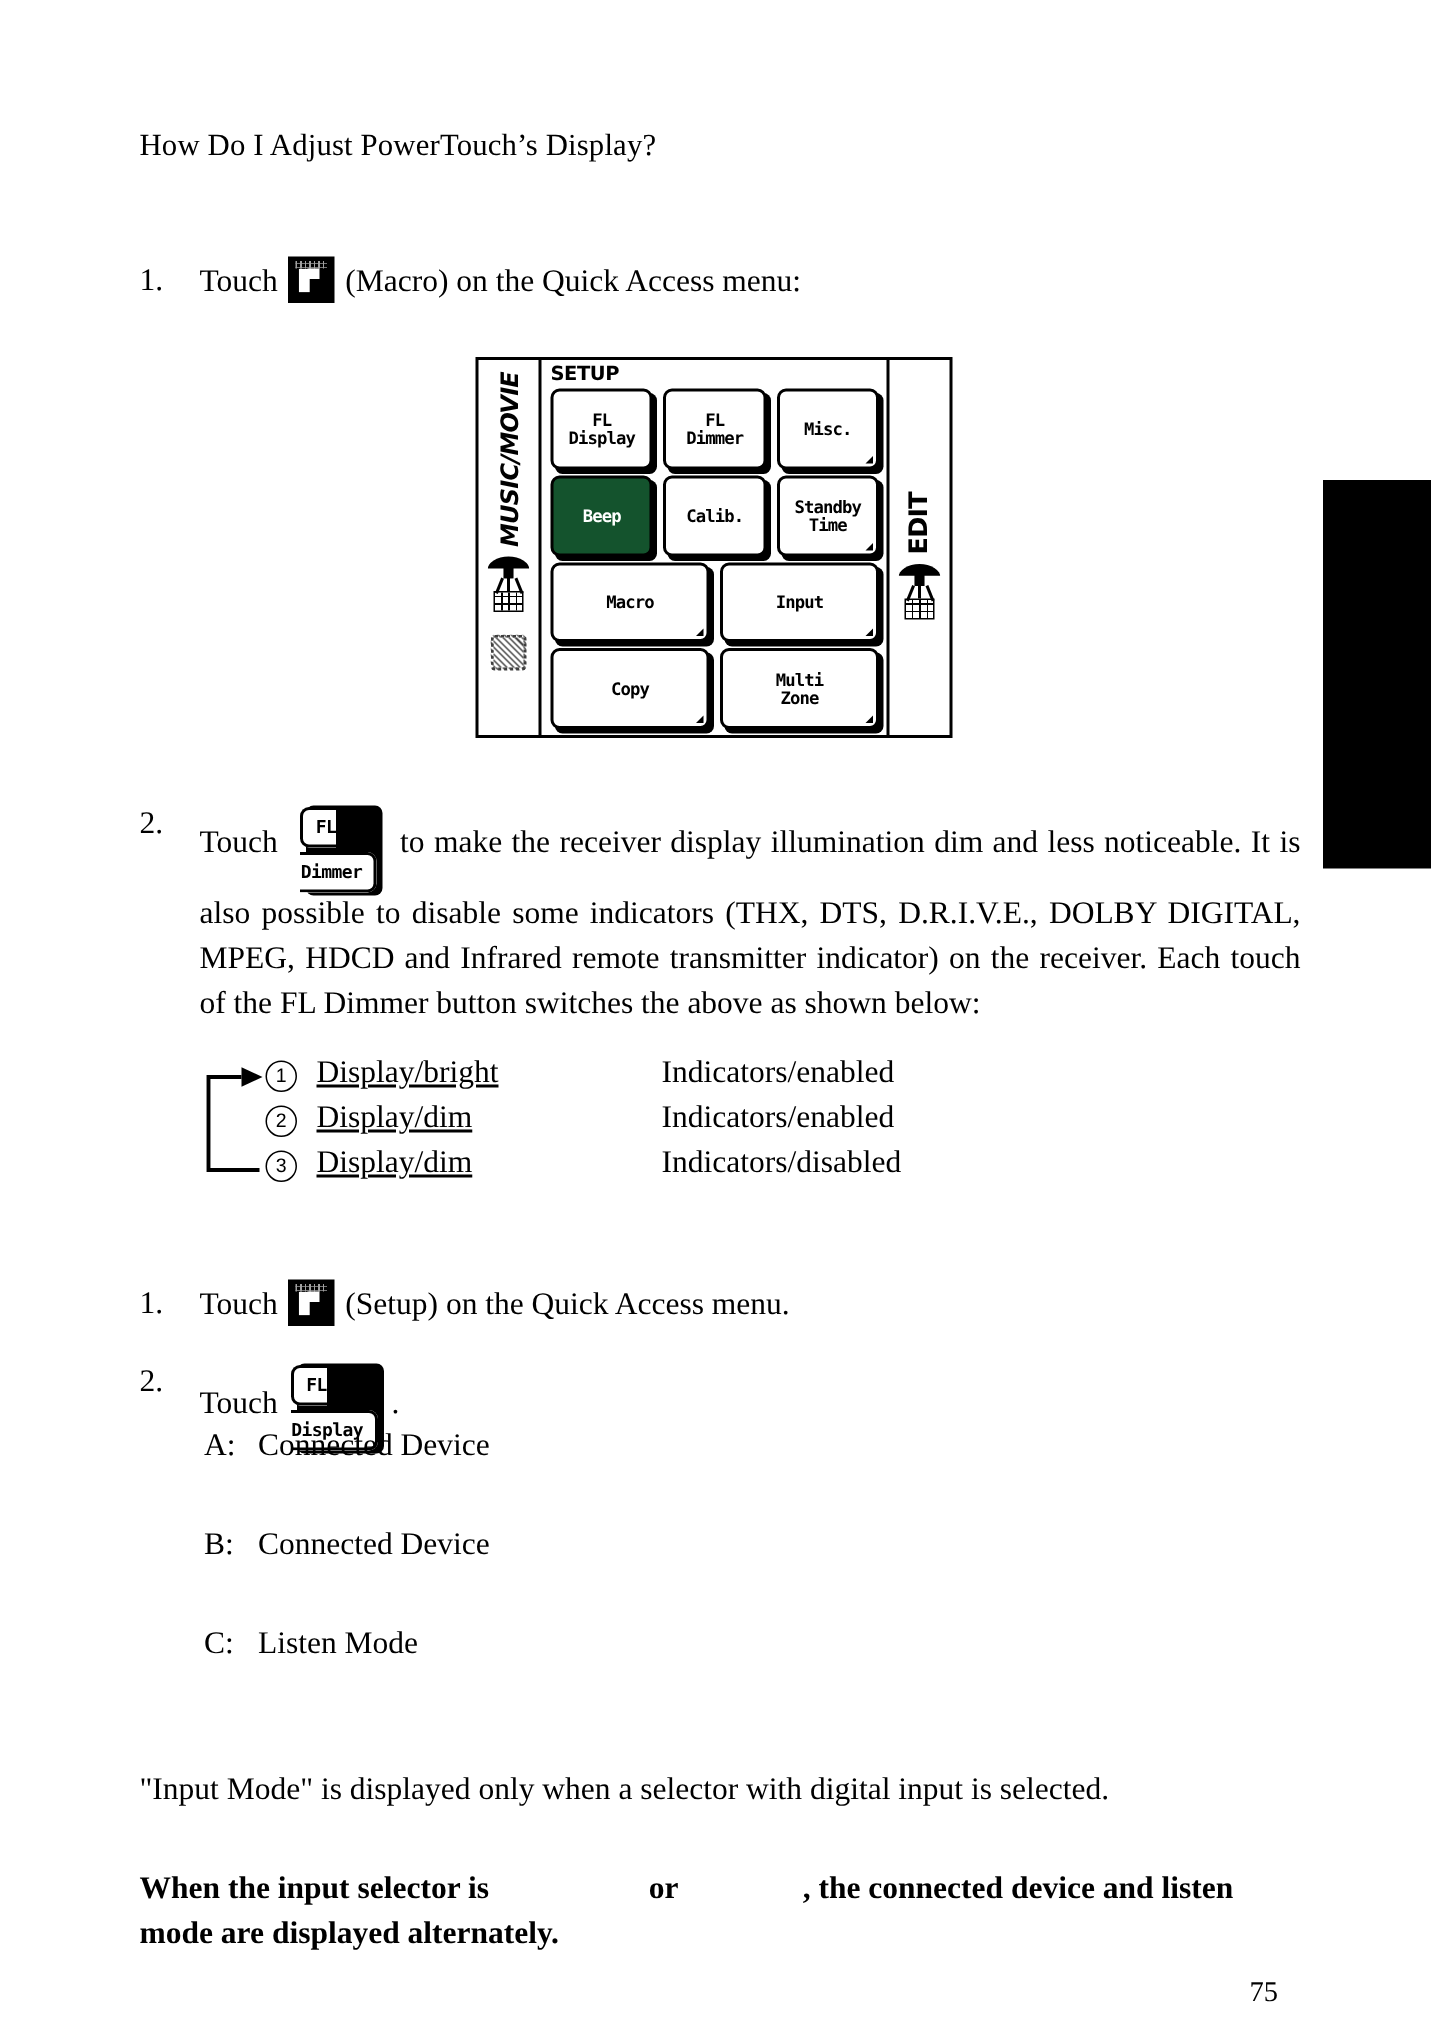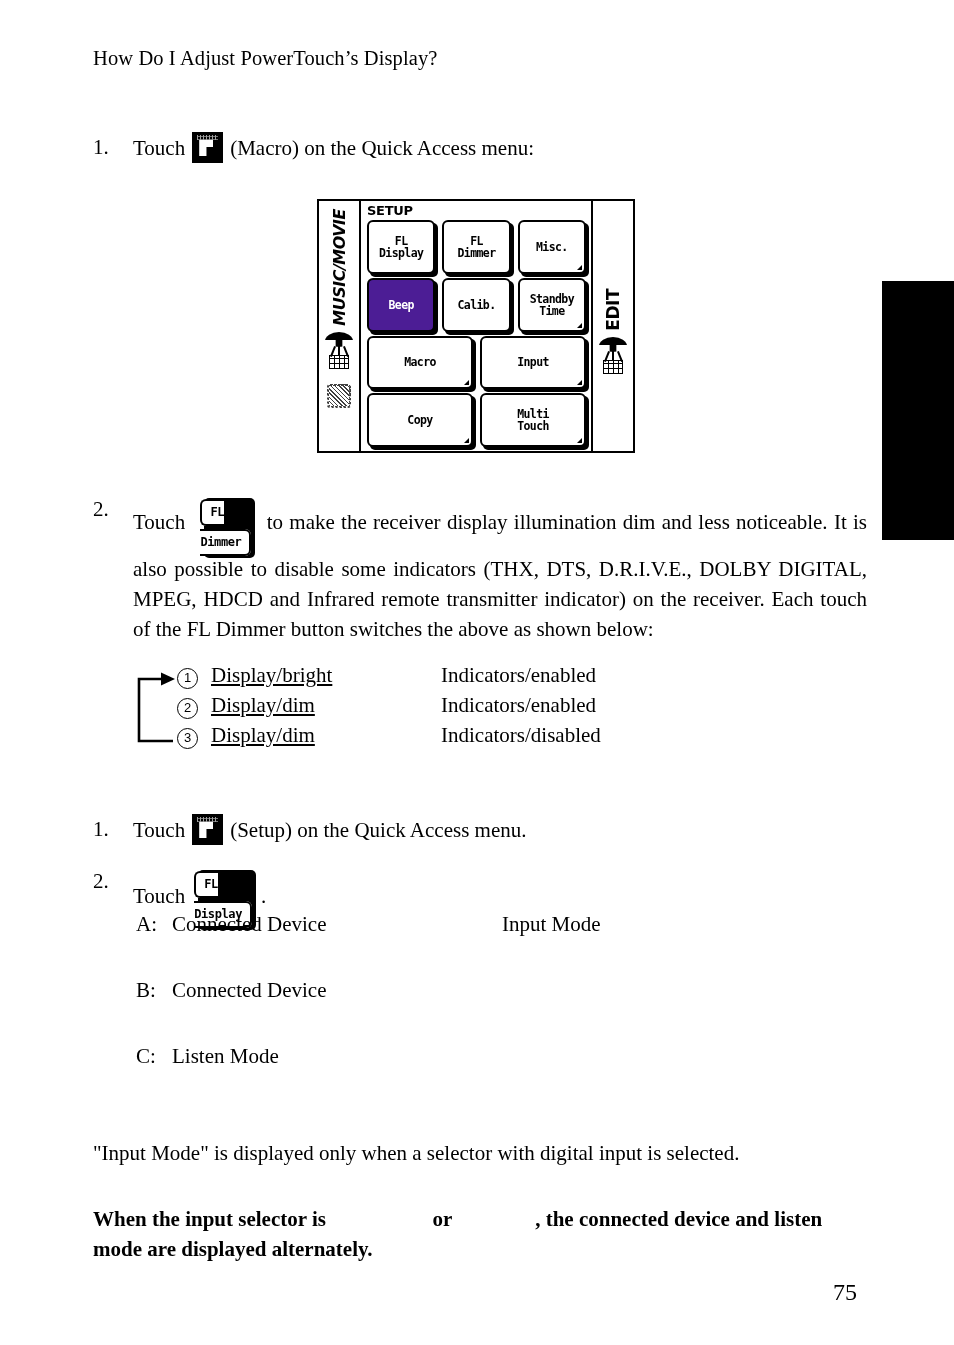--- a/index.html
+++ b/index.html
@@ -13,20 +13,21 @@
     position: relative;
     font-family: "Liberation Serif", "DejaVu Serif", serif;
     color: #000000;
     overflow: hidden;
   }
 
   
   .page {
     position: absolute;
     inset: 0;
+    margin-top: 39px;
   }
 
   
   .thumb-tab {
     position: absolute;
     left: 882px;
     top: 281px;
     width: 72px;
     height: 259px;
     background: #000000;
@@ -298,21 +299,21 @@
     justify-content: center;
     text-align: center;
     font-family: "DejaVu Sans Mono", "Liberation Mono", monospace;
     font-weight: 700;
     font-size: 11.5px;
     line-height: 12px;
     letter-spacing: -0.6px;
     white-space: pre-line;
   }
   .scr-btn.selected .fc {
-    background: #4c1d95;
+    background: #14532d;
     color: #ffffff;
   }
   .scr-btn.corner .fc::after {
     content: "";
     position: absolute;
     right: 2px;
     bottom: 2px;
     width: 0;
     height: 0;
     border-left: 5px solid transparent;
@@ -384,21 +385,21 @@
   }
   .note1 { top: 1138px; text-align: justify; text-align-last: left; }
   .note2 { top: 1204px; font-weight: bold; }
   .gap-box { display: inline-block; width: 96px; }
   .gap-box2 { display: inline-block; width: 78px; }
 
   .page-num {
     position: absolute;
     left: 833px;
     top: 1279px;
-    font-size: 24px;
+    font-size: 19px;
   }
 </style>
 </head>
 <body>
 
 <div class="page">
 
   <div class="thumb-tab"></div>
 
   <div class="doc-header">How Do I Adjust PowerTouch’s Display?</div>
@@ -477,21 +478,21 @@
             </div>
           </div>
           <div class="lcd-row">
             <div class="scr-btn corner">
               <span class="sh"></span>
               <span class="fc">Copy</span>
             </div>
             <div class="scr-btn corner">
               <span class="sh"></span>
               <span class="fc">Multi
-Touch</span>
+Zone</span>
             </div>
           </div>
         </div>
     </div>
 
     <div class="lcd-rail right">
       <div class="rail-label edit">EDIT</div>
       <div class="sat-icon">
         <span class="dish"></span>
           <span class="mast"></span>
@@ -570,21 +571,20 @@
         </span>
         <span>.</span>
       </div>
     </div>
   </div>
 
   <div class="abc" id="abc-rows">
       <div class="abc-row">
         <div class="abc-key">A:</div>
         <div class="abc-c1">Connected Device</div>
-        <div>Input Mode</div>
       </div>
       <div class="abc-row">
         <div class="abc-key">B:</div>
         <div>Connected Device</div>
       </div>
       <div class="abc-row">
         <div class="abc-key">C:</div>
         <div class="abc-c1">Listen Mode</div>
         <div></div>
       </div>

